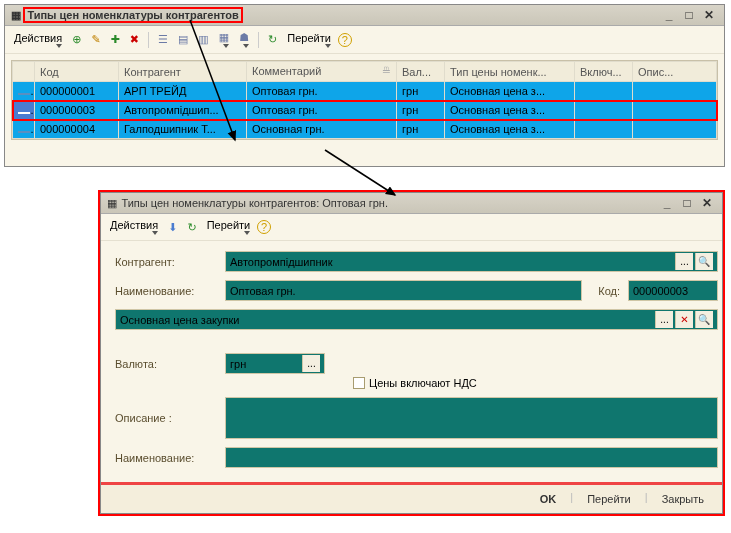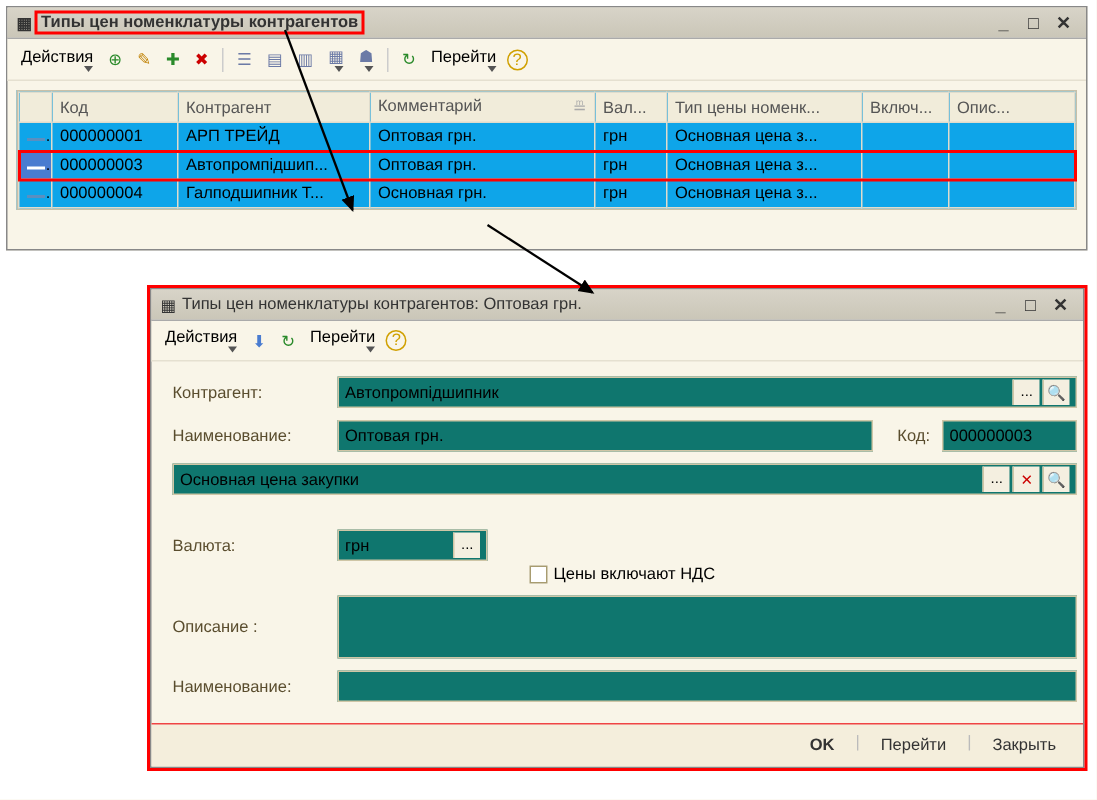--- a/index.html
+++ b/index.html
@@ -138,21 +138,21 @@
     background: #f4efe0;
     margin-left: 2px;
     cursor: pointer;
     font-size: 10px;
   }
   .multiline {
     height: 42px;
     align-items: flex-start;
   }
   .footer {
-    border-top: 1px solid #ef4444;
+    border-top: 3px solid #ef4444;
     padding: 6px 10px;
     display: flex;
     justify-content: flex-end;
     gap: 6px;
     background: #f4eedc;
   }
   .footer .btn {
     padding: 2px 8px;
     cursor: pointer;
     color: #333;

